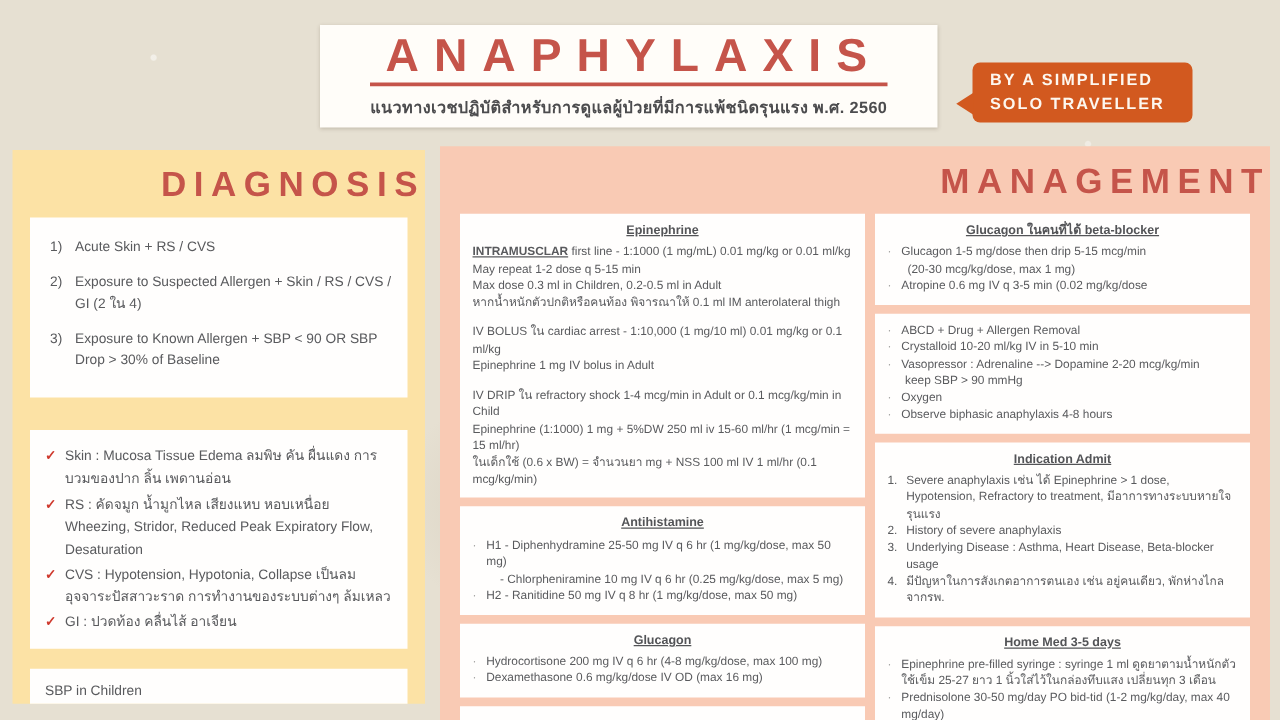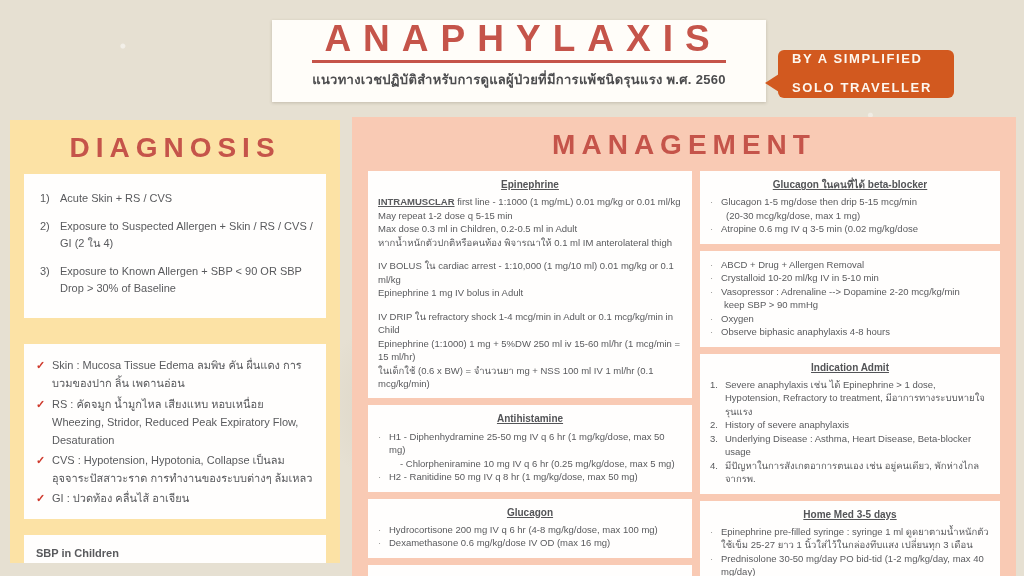--- a/index.html
+++ b/index.html
@@ -10,70 +10,70 @@
     background:#e6e0d2;
     background-image:
       radial-gradient(circle at 12% 8%, rgba(255,255,255,.5) 0 2px, transparent 3px),
       radial-gradient(circle at 85% 20%, rgba(255,255,255,.4) 0 2px, transparent 3px),
       radial-gradient(circle at 40% 70%, rgba(180,170,150,.15) 0 40px, transparent 90px),
       radial-gradient(circle at 75% 85%, rgba(180,170,150,.12) 0 50px, transparent 100px);
   }
 
   
   .title-box {
-    position:absolute; left:272px; top:20px; width:494px; height:82px;
+    position:absolute; left:256px; top:20px; width:494px; height:82px;
     background:#fffdf9; box-shadow:0 1px 3px rgba(90,80,60,.25);
-    display:flex; flex-direction:column; align-items:center; 
+    display:flex; flex-direction:column; align-items:center; justify-content:center;
   }
   .main-title {
     color:#c5544a; font-weight:bold; font-size:37px; line-height:1.05;
     letter-spacing:12px; padding:0 4px 1px 12px;
     border-bottom:3px solid #c5544a; white-space:nowrap;
   }
   .sub-title {
     margin-top:6px; color:#4c4c4e; font-weight:bold; font-size:13px; letter-spacing:.3px;
     white-space:nowrap;
   }
   .badge {
     position:absolute; left:778px; top:50px; width:176px; height:48px;
     background:#d2591f; border-radius:6px; color:#fdf7ef;
-    display:flex; flex-direction:column; justify-content:space-between; padding-left:14px;
+    display:flex; flex-direction:column; justify-content:center; padding-left:14px;
   }
   .badge .line { font-weight:bold; font-size:13px; letter-spacing:1.6px; line-height:1.45; white-space:nowrap; }
   .badge-tail {
     position:absolute; left:-13px; bottom:6px; width:0; height:0;
     border-top:9px solid transparent; border-bottom:9px solid transparent;
     border-right:14px solid #d2591f;
   }
 
   
   .panel { position:absolute; overflow:hidden; }
   .panel h2 {
-    text-align:center; color:#c5544a; font-weight:bold; font-size:28px;
+    text-align:right; color:#c5544a; font-weight:bold; font-size:28px;
     letter-spacing:6px; padding:12px 0 10px; white-space:nowrap;
   }
   .panel-diagnosis { left:10px; top:120px; width:330px; height:443px; background:#fce2a5; }
   .panel-mgmt      { left:352px; top:117px; width:664px; height:528px; background:#f9cab4; }
 
   .white-box { background:#fffefd; margin:0 14px; padding:10px 12px; }
 
   
   .crit-box { padding:16px 10px 10px; margin-bottom:26px; }
   .crit-row { display:flex; font-size:11px; line-height:1.55; color:#595a5d; margin-bottom:11px; }
   .crit-row .n { width:26px; flex:none; padding-left:6px; }
   .crit-row .t { flex:1; }
 
   
   .symp-box { padding:12px 12px 10px; margin-bottom:16px; }
   .symp-row { display:flex; font-size:11px; line-height:1.65; color:#595a5d; margin-bottom:2px; }
   .symp-row .ck { width:16px; flex:none; color:#cf3a2e; font-weight:bold; }
   .symp-row .t { flex:1; }
 
   
-  .sbp-box { padding:12px 12px 5px;font-weight:bold; }
+  .sbp-box { padding:12px 12px 5px; }
   .sbp-title { font-size:11px; color:#595a5d; margin-bottom:6px; }
 
   
   .cols { display:flex; gap:8px; padding:0 16px; }
   .col { display:flex; flex-direction:column; gap:7px; }
   .col-l { width:324px; }
   .col-r { flex:1; }
   .mbox { background:#fffefd; padding:7px 10px 8px; font-size:9.5px; line-height:1.42; color:#595a5d; }
   .mbox .head {
     text-align:center; font-weight:bold; text-decoration:underline;

